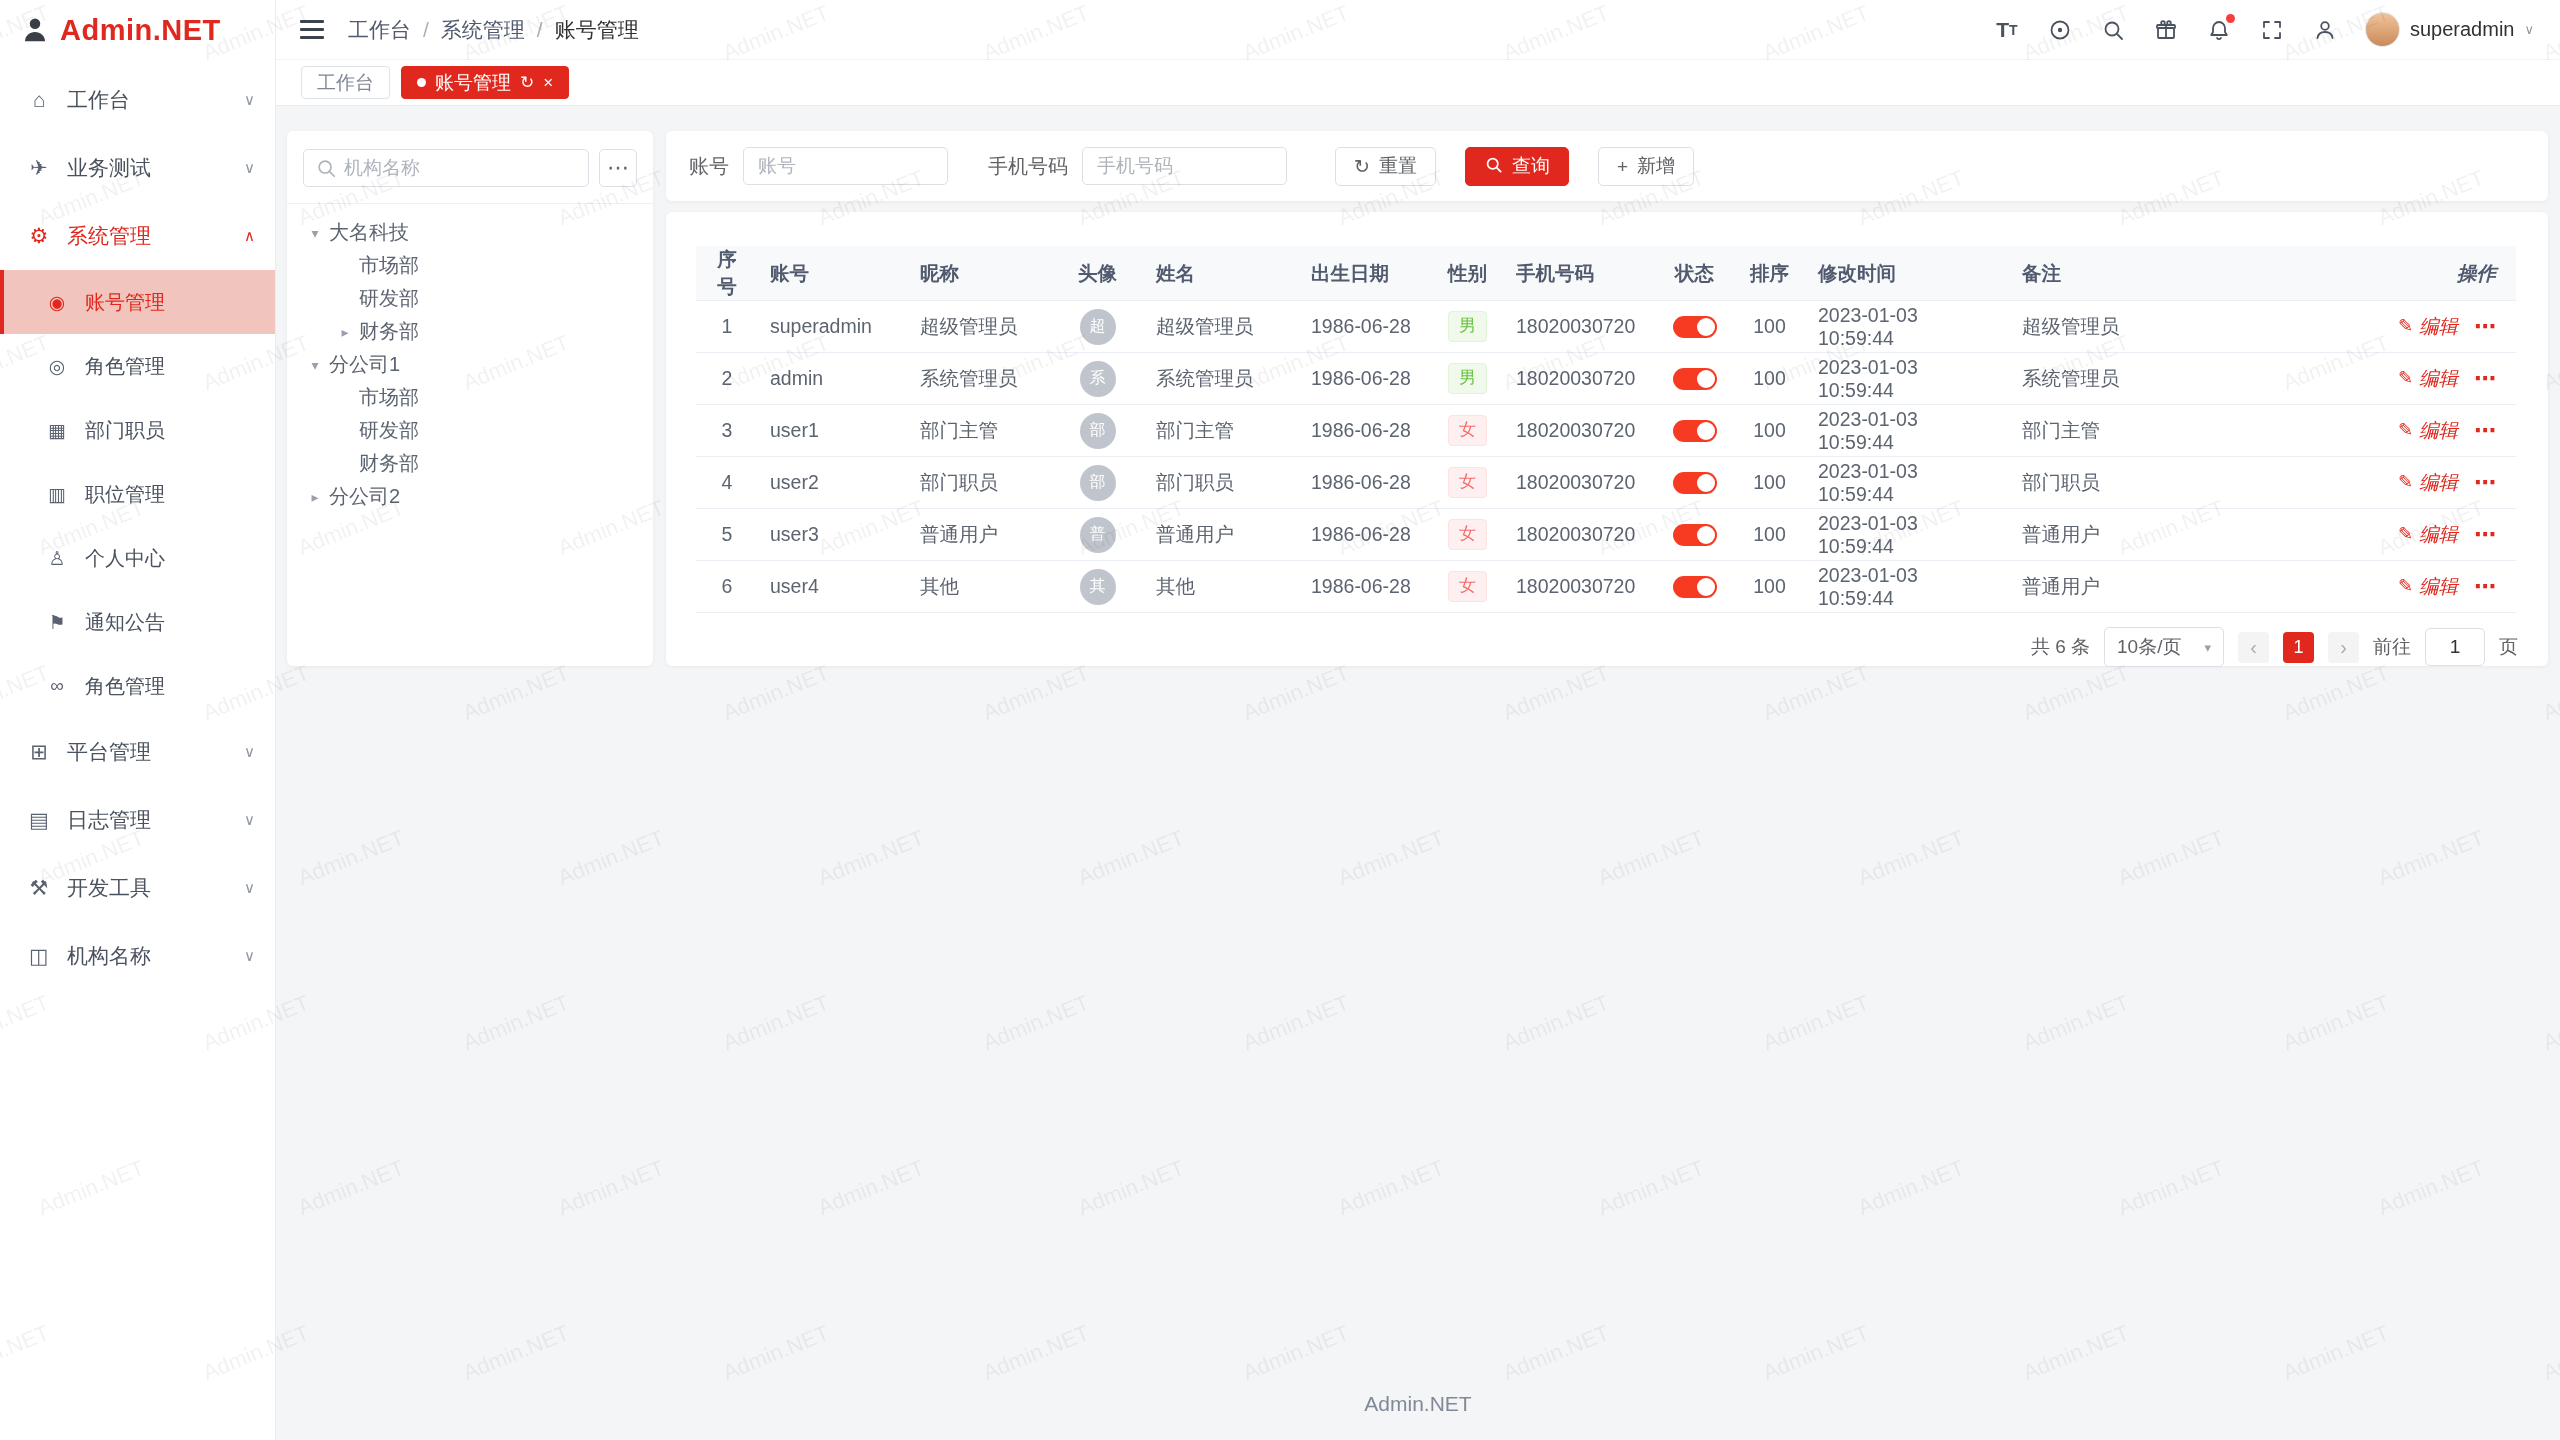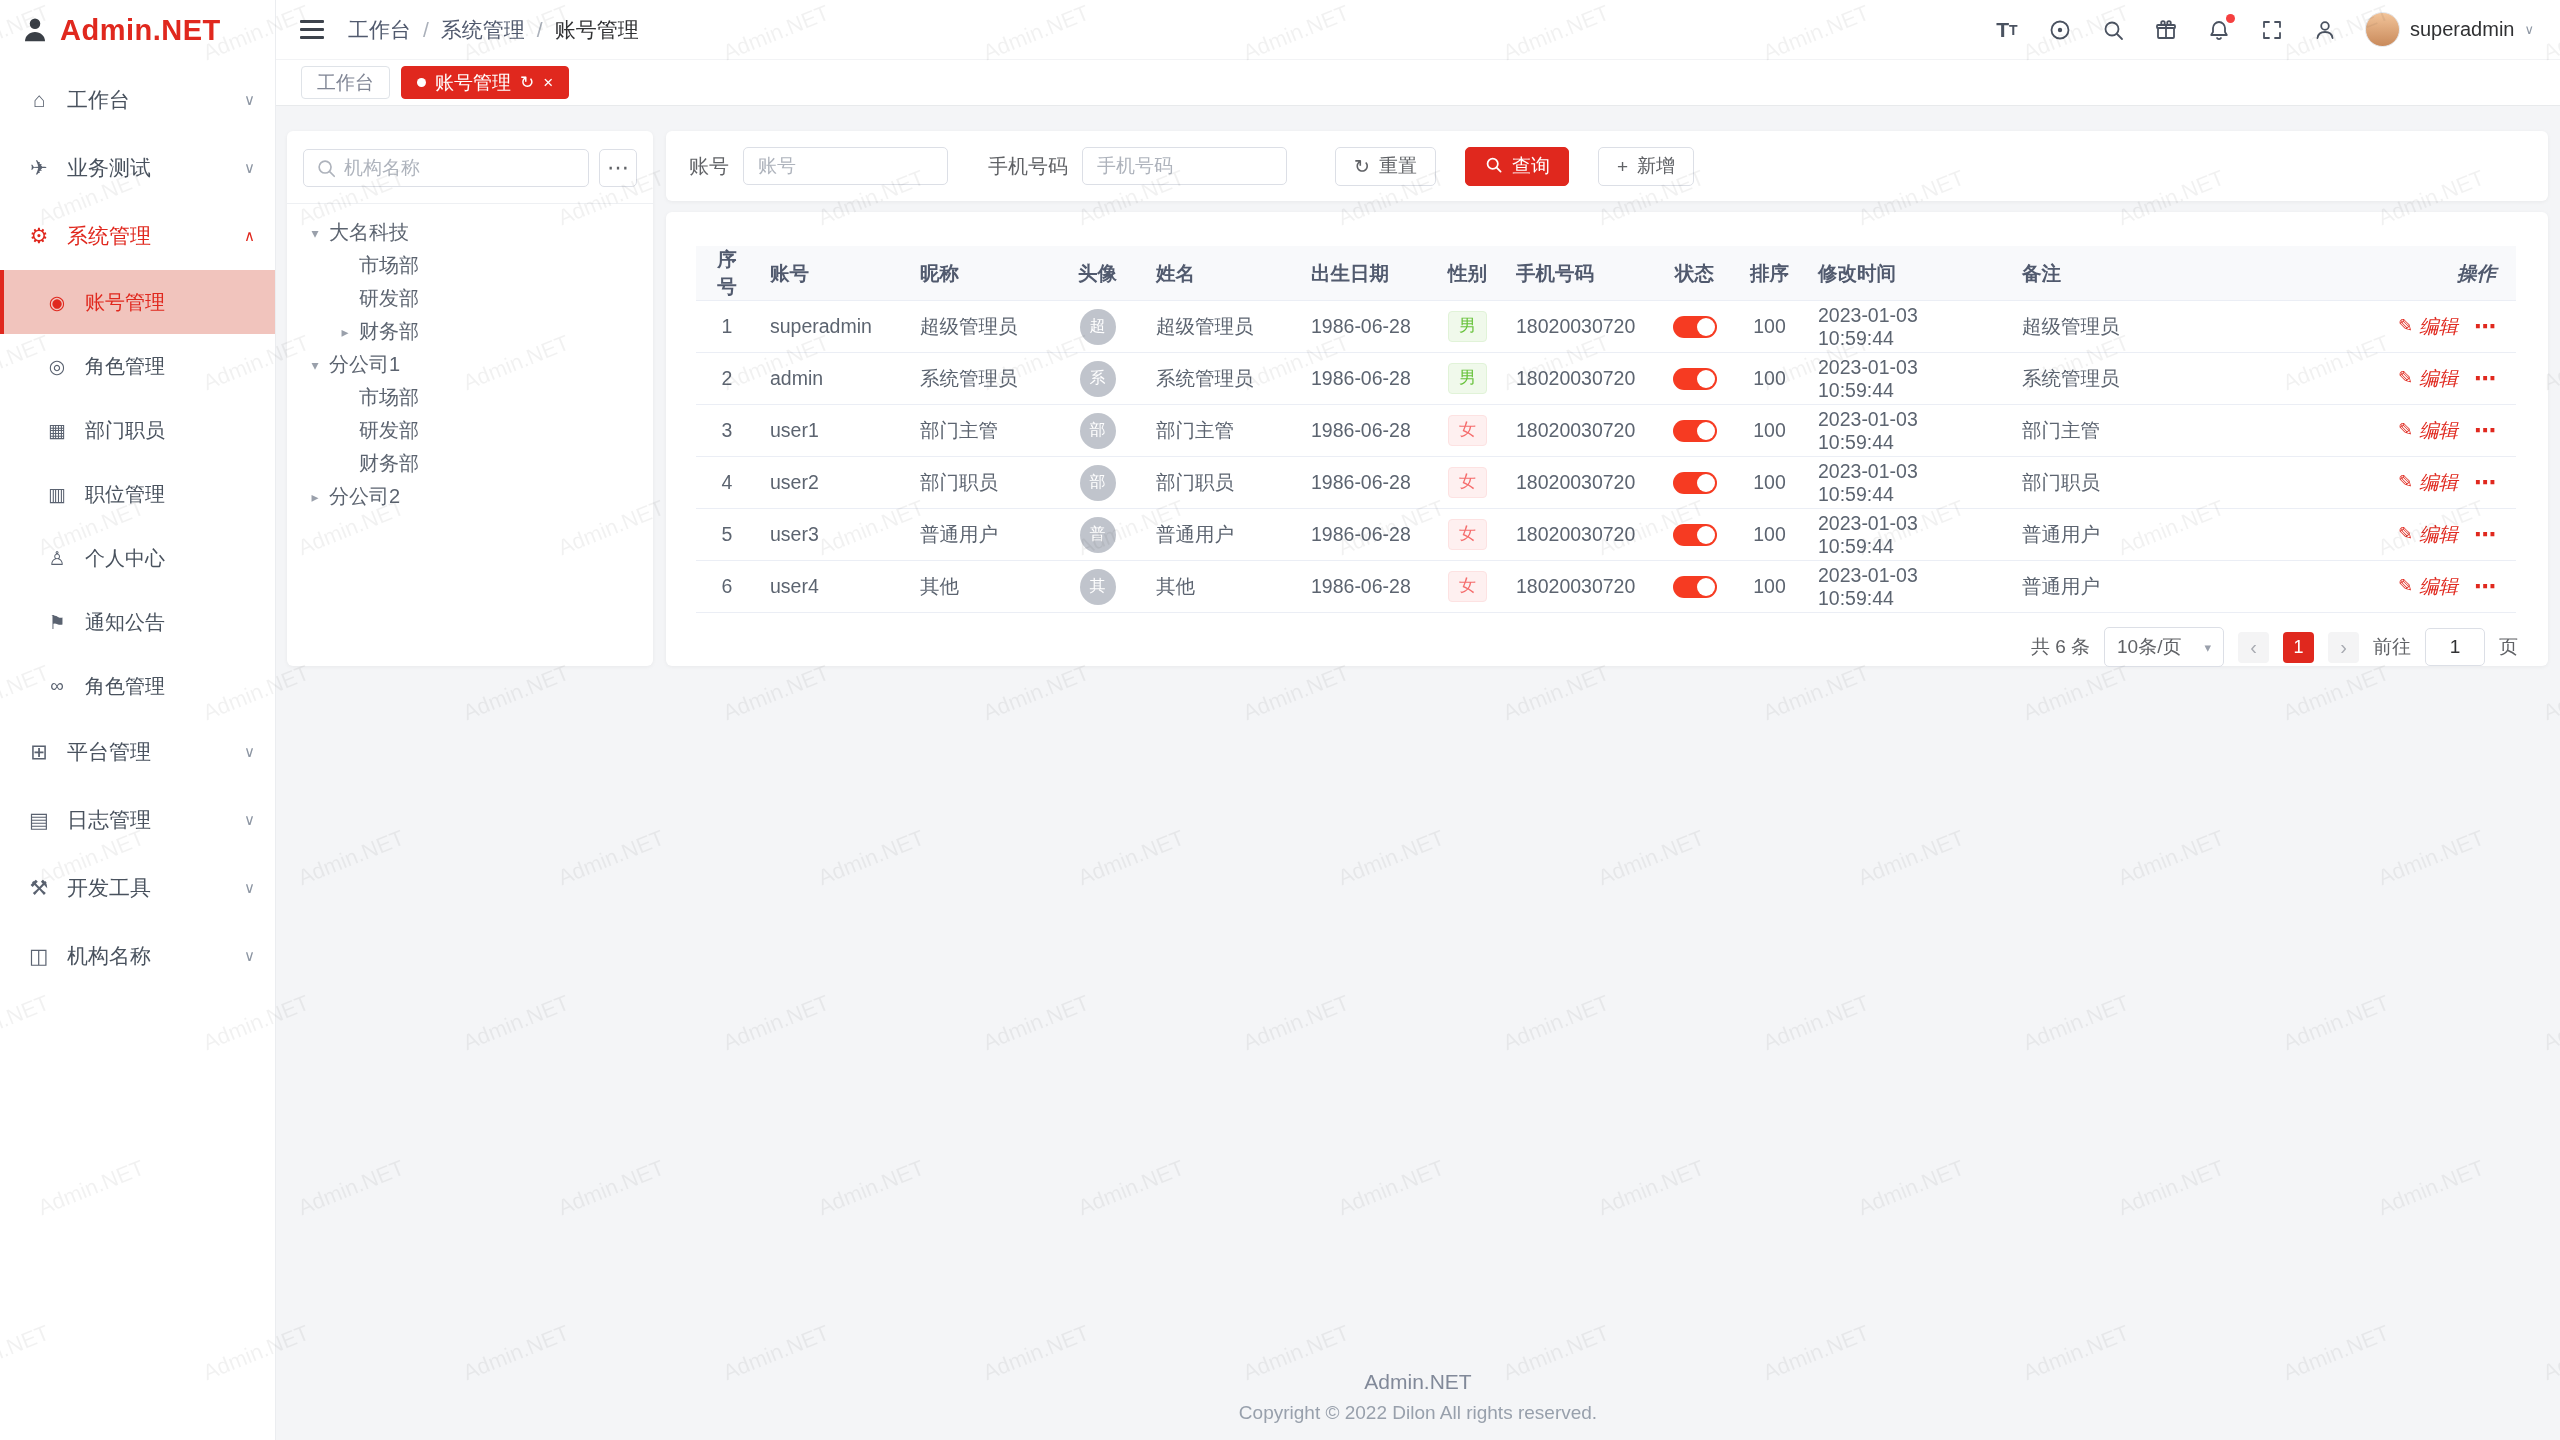--- a/index.html
+++ b/index.html
@@ -524,21 +524,20 @@
             <input class="goto-input" value="1" style="">
             <span>页</span>
           </div>
         </div>
 
       </div>
     </div>
 
     <div class="page-footer">
       <div class="pf-title">Admin.NET</div>
-      <div class="pf-copy">Copyright © 2022 Dilon All rights reserved.</div>
     </div>
 
   </div>
 </div>
 
 <div id="watermark">
     <span style="left: -60px; top: 20px;">Admin.NET</span>
     <span style="left: 200px; top: 20px;">Admin.NET</span>
     <span style="left: 460px; top: 20px;">Admin.NET</span>
     <span style="left: 720px; top: 20px;">Admin.NET</span>

